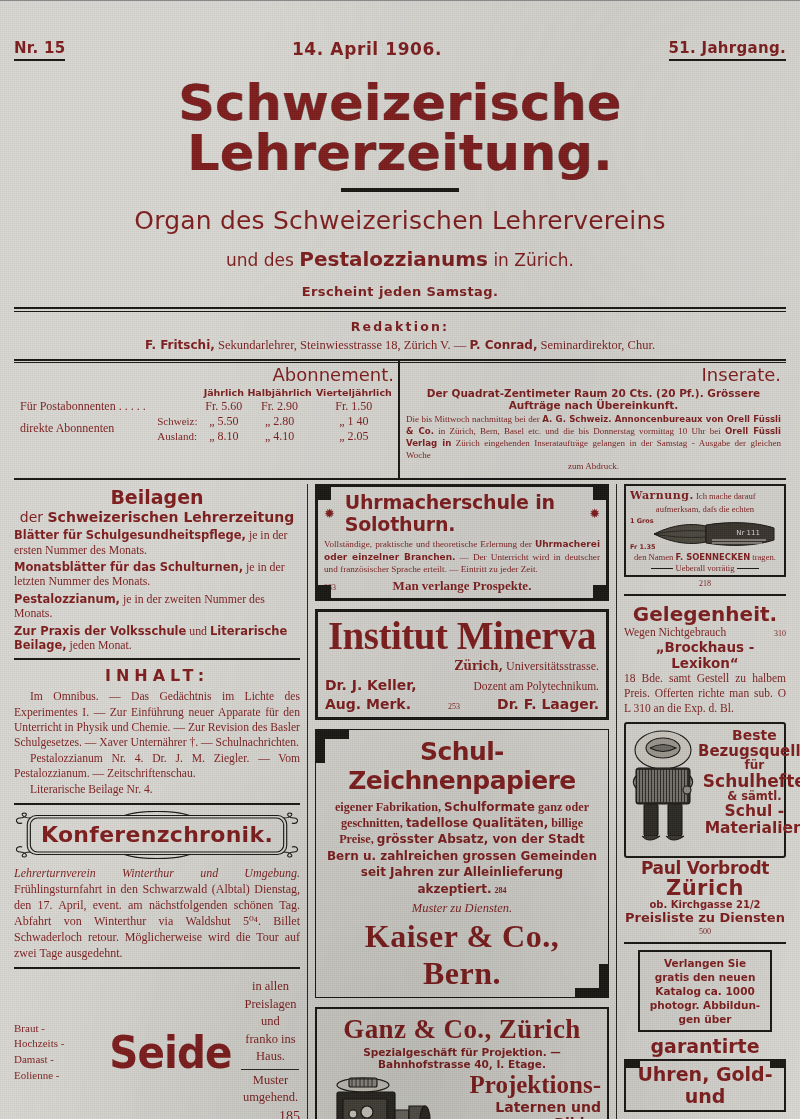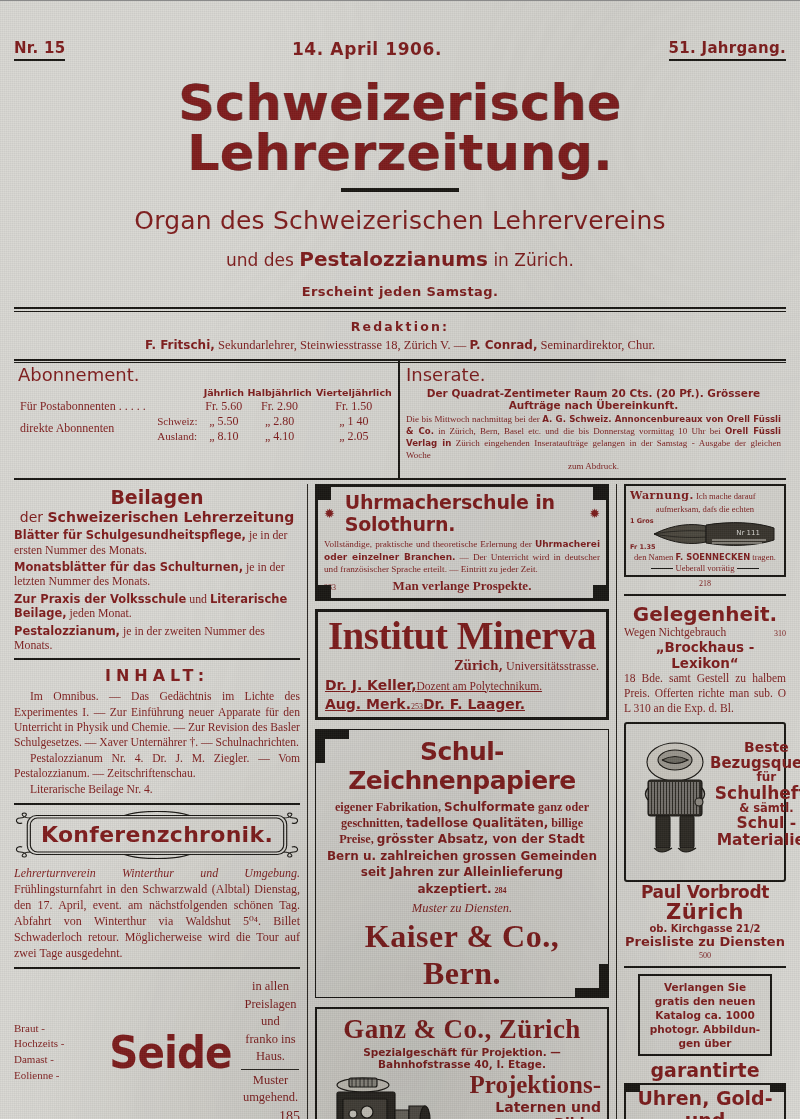--- a/index.html
+++ b/index.html
@@ -142,21 +142,21 @@
   .rates::before {
     content: "";
     position: absolute;
     left: 0; right: 0; top: 1.5px;
     border-top: 1px solid #1a1814;
   }
   .rates-left { width: 50%; padding: 3px 4px 5px 4px; box-sizing: border-box; border-right: 2px solid #1a1814; }
   .rates-right { width: 50%; padding: 3px 5px 5px 6px; box-sizing: border-box; }
   .rates h3 {
     margin: 0 0 2px 0;
-    text-align: left;
+    text-align: right;
     font-family: "DejaVu Sans", "Liberation Sans", sans-serif;
     font-weight: normal;
     font-size: 18px;
   }
   table.ratestbl { width: 100%; border-collapse: collapse; font-size: 11.5px; }
   table.ratestbl th {
     font-family: "DejaVu Sans","Liberation Sans",sans-serif;
     font-size: 9.5px; font-weight: bold; text-align: center; padding: 0 0 1px 0;
   }
   table.ratestbl td { padding: 0 2px; white-space: nowrap; }
@@ -256,21 +256,21 @@
 
   .minerva-ad { border: 3px solid #1a1814; padding: 4px 7px 5px 7px; background: #d4d3ce; margin-top: 8px; position: relative; }
   .minerva-title {
     text-align: center; font-family: "Liberation Serif","DejaVu Serif",serif;
     font-weight: bold; font-size: 39px; letter-spacing: -.5px; line-height: 1.05;
   }
   .minerva-city { text-align: right; font-size: 12px; margin-top: 2px; font-family: "Liberation Serif", serif; }
   .minerva-city b { font-family: "DejaVu Serif","Liberation Serif",serif; }
   .minerva-body { text-align: center; font-size: 11.2px; line-height: 1.3; margin-top: 2px; }
   .minerva-body .tiny { font-size: 7.5px; }
-  .minerva-drs { display: flex; justify-content: flex-start; align-items: baseline; margin-top: 3px; text-decoration: underline; }
+  .minerva-drs { display: flex; justify-content: space-between; align-items: baseline; margin-top: 3px; }
   .minerva-drs .b1 { font-family: "DejaVu Sans","Liberation Sans",sans-serif; font-weight: bold; font-size: 14px; }
   .minerva-drs .s1 { font-size: 11.5px; }
 
   .schulz-ad { margin-top: 9px; position: relative; padding: 7px 8px 5px 8px; background: #d4d3ce; border: 1px solid #1a1814; }
   .schulz-ad .blk { position: absolute; background: #1a1814; }
   .schulz-title {
     font-family: "DejaVu Sans","Liberation Sans",sans-serif; font-weight: bold;
     font-size: 25px; letter-spacing: -.6px; text-align: center; margin-bottom: 4px;
   }
   .schulz-body { font-size: 12.2px; line-height: 1.35; text-align: center; font-weight: bold; }
@@ -323,21 +323,21 @@
     text-align: center; font-family: "DejaVu Sans","Liberation Sans",sans-serif;
     font-weight: bold; font-size: 20px; margin-top: 3px;
   }
   .geleg-row { display: flex; justify-content: space-between; align-items: baseline; font-size: 11.5px; }
   .geleg-brock {
     text-align: center; font-family: "DejaVu Sans","Liberation Sans",sans-serif;
     font-weight: bold; font-size: 13.5px; margin-top: 1px;
   }
   .geleg-body { font-size: 11.5px; line-height: 1.3; text-align: justify; }
 
-  .vorbrodt-ad { border: 2px solid #1a1814; border-radius: 3px; margin-top: 6px; padding: 16px; background: #d4d3ce; display: flex; }
+  .vorbrodt-ad { border: 2px solid #1a1814; border-radius: 3px; margin-top: 6px; padding: 4px; background: #d4d3ce; display: flex; }
   .vorbrodt-img { flex: 0 0 66px; }
   .vorbrodt-txt { flex: 1; padding-left: 2px; font-family: "DejaVu Sans","Liberation Sans",sans-serif; font-weight: bold; text-align: center; line-height: 1.08; }
   .vb1 { font-size: 14px; }
   .vb2 { font-size: 15px; }
   .vb3 { font-size: 12px; }
   .vb4 { font-size: 17px; }
   .vb5 { font-size: 11.5px; }
   .vb6 { font-size: 15.5px; }
   .vorbrodt-bottom { font-family: "DejaVu Sans","Liberation Sans",sans-serif; font-weight: bold; text-align: center; line-height: 1.08; margin-top: 1px; }
   .vbname { font-size: 17px; letter-spacing: -.3px; }
@@ -442,24 +442,24 @@
           <span>der</span>
           <b>Schweizerischen Lehrerzeitung</b>
         </div>
         <div class="beilagen-item">
           <b>Blätter für Schulgesundheitspflege,</b><span> je in der ersten Nummer des Monats.</span>
         </div>
         <div class="beilagen-item">
           <b>Monatsblätter für das Schulturnen,</b><span> je in der letzten Nummer des Monats.</span>
         </div>
         <div class="beilagen-item">
+          <b>Pestalozzianum,</b><span> je in der zweiten Nummer des Monats.</span>
+        </div>
+        <div class="beilagen-item">
           <b>Zur Praxis der Volksschule</b><span> und </span><b>Literarische Beilage,</b><span> jeden Monat.</span>
-        </div>
-        <div class="beilagen-item">
-          <b>Pestalozzianum,</b><span> je in der zweiten Nummer des Monats.</span>
         </div>
       </div>
 
       <div class="hr-thick"></div>
 
       <div>
         <div class="inhalt-title">INHALT:</div>
         <p class="inhalt-p">Im Omnibus. — Das Gedächtnis im Lichte des Experimentes I. — Zur Einführung neuer Apparate für den Unterricht in Physik und Chemie. — Zur Revision des Basler Schulgesetzes. — Xaver Unternährer †. — Schulnachrichten.</p>
         <p class="inhalt-p">Pestalozzianum Nr. 4.  Dr. J. M. Ziegler. — Vom Pestalozzianum. — Zeitschriftenschau.</p>
         <p class="inhalt-p">Literarische Beilage Nr. 4.</p>

